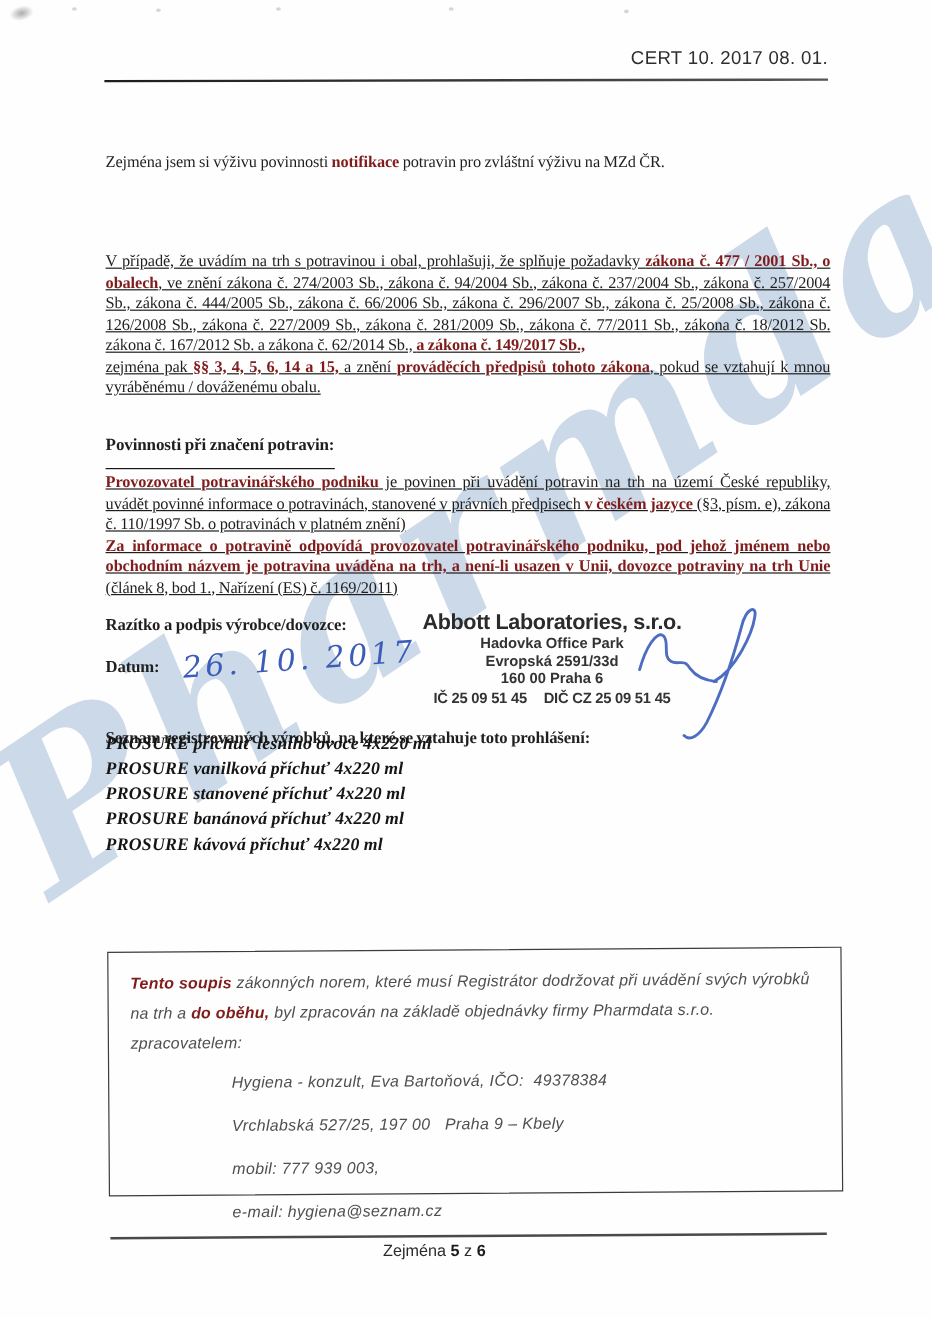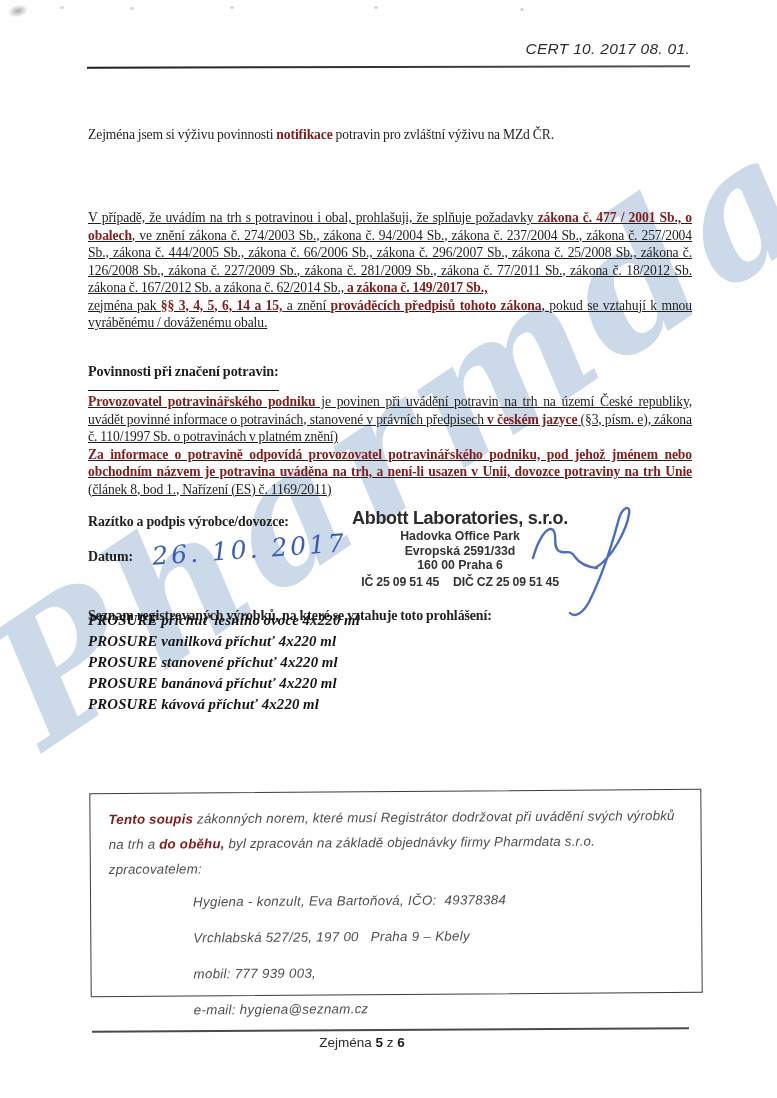--- a/index.html
+++ b/index.html
@@ -37,21 +37,21 @@
     white-space:nowrap;
     pointer-events:none;
     user-select:none;
   }
 
   
   .cert-ref {
     position:absolute; top:40px; left:0; width:690px;
     text-align:right;
     font-family:"Liberation Sans", sans-serif;
-    font-style:italic; font-size:15.5px; color:#2e2e2e;
+    font-size:15.5px; color:#2e2e2e;
     letter-spacing:.3px;
   }
   .header-rule {
     position:absolute; left:87px; top:66px; width:603px; height:2.2px;
     background:linear-gradient(90deg,#1d1d1d 0%, #3a3a3a 55%, #555 100%);
     transform:rotate(-.12deg);
   }
 
   
   .blk {

